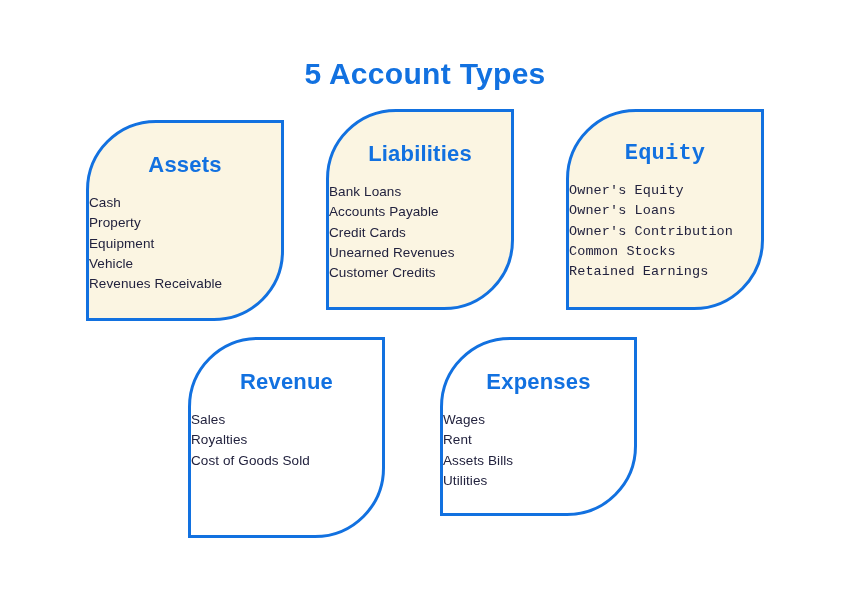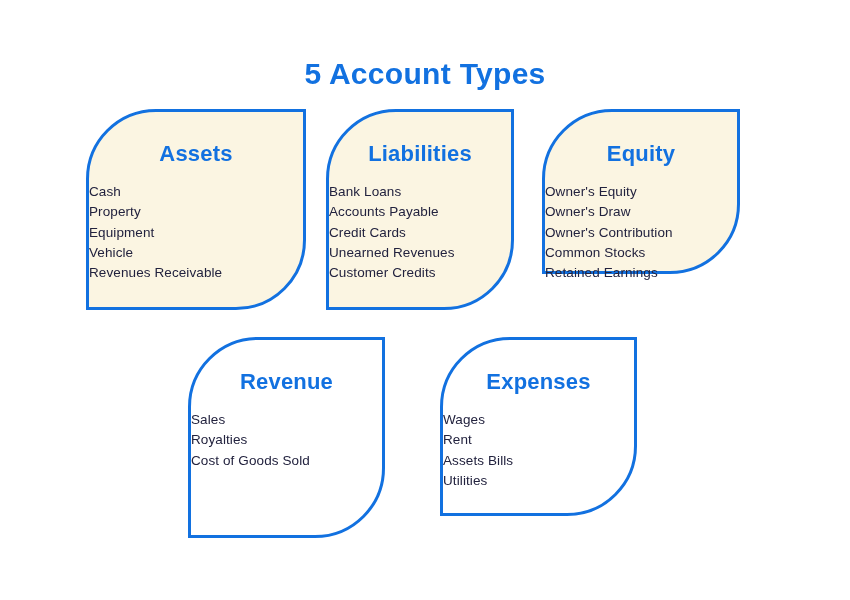--- a/index.html
+++ b/index.html
@@ -30,23 +30,23 @@
     font-weight: bold;
     letter-spacing: 0.3px;
   }
   .card {
     position: absolute;
     border: 3px solid var(--accent);
     border-radius: 70px 0 70px 0;
     background: var(--page-bg);
   }
   .card.cream { background: var(--cream); }
-  .pos-assets      { left: 86px;  top: 109px; width: 220px; height: 201px; }
+  .pos-assets      { left: 86px;  top: 120px; width: 198px; height: 201px; }
   .pos-liabilities { left: 326px; top: 109px; width: 188px; height: 201px; }
-  .pos-equity      { left: 542px; top: 109px; width: 198px; height: 165px; }
+  .pos-equity      { left: 566px; top: 109px; width: 198px; height: 201px; font-family: Liberation Mono, monospace; }
   .pos-revenue     { left: 188px; top: 337px; width: 197px; height: 201px; }
   .pos-expenses    { left: 440px; top: 337px; width: 197px; height: 179px; }
   .card-title {
     margin-top: 29px;
     text-align: center;
     color: var(--accent);
     font-size: 22px;
     font-weight: bold;
     letter-spacing: 0.2px;
   }
@@ -86,21 +86,21 @@
       <li>Credit Cards</li>
       <li>Unearned Revenues</li>
       <li>Customer Credits</li>
     </ul>
   </section>
 
   <section class="card cream pos-equity">
     <h2 class="card-title">Equity</h2>
     <ul class="card-list">
       <li>Owner's Equity</li>
-      <li>Owner's Draw</li>
+      <li>Owner's Loans</li>
       <li>Owner's Contribution</li>
       <li>Common Stocks</li>
       <li>Retained Earnings</li>
     </ul>
   </section>
 
   <section class="card pos-revenue">
     <h2 class="card-title">Revenue</h2>
     <ul class="card-list">
       <li>Sales</li>

